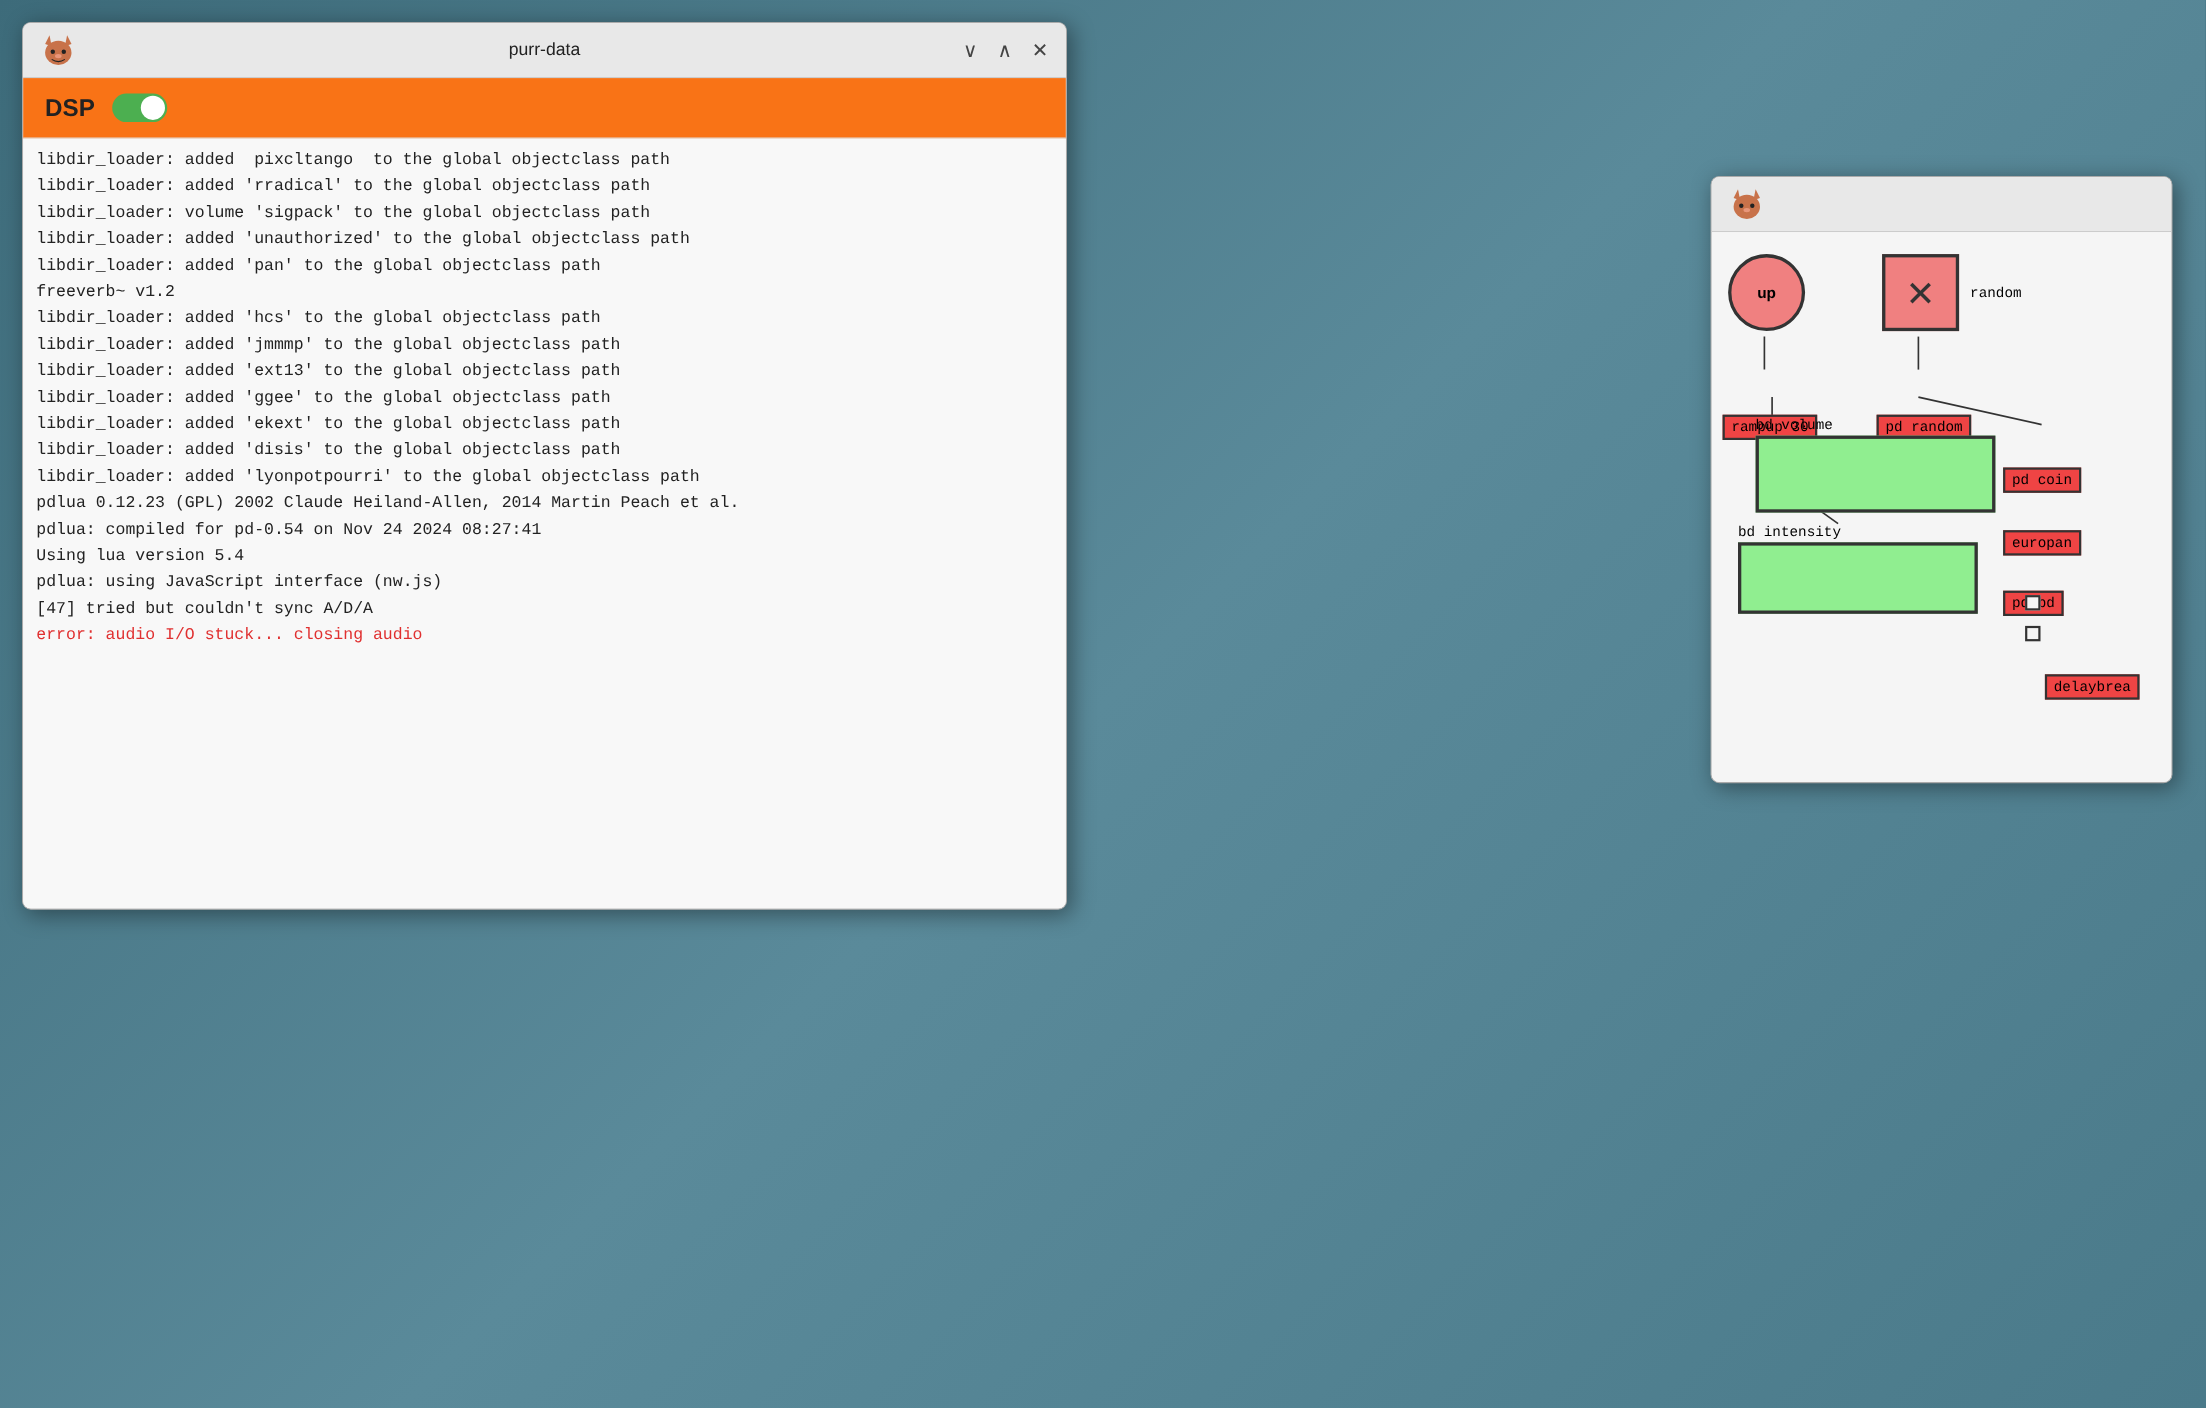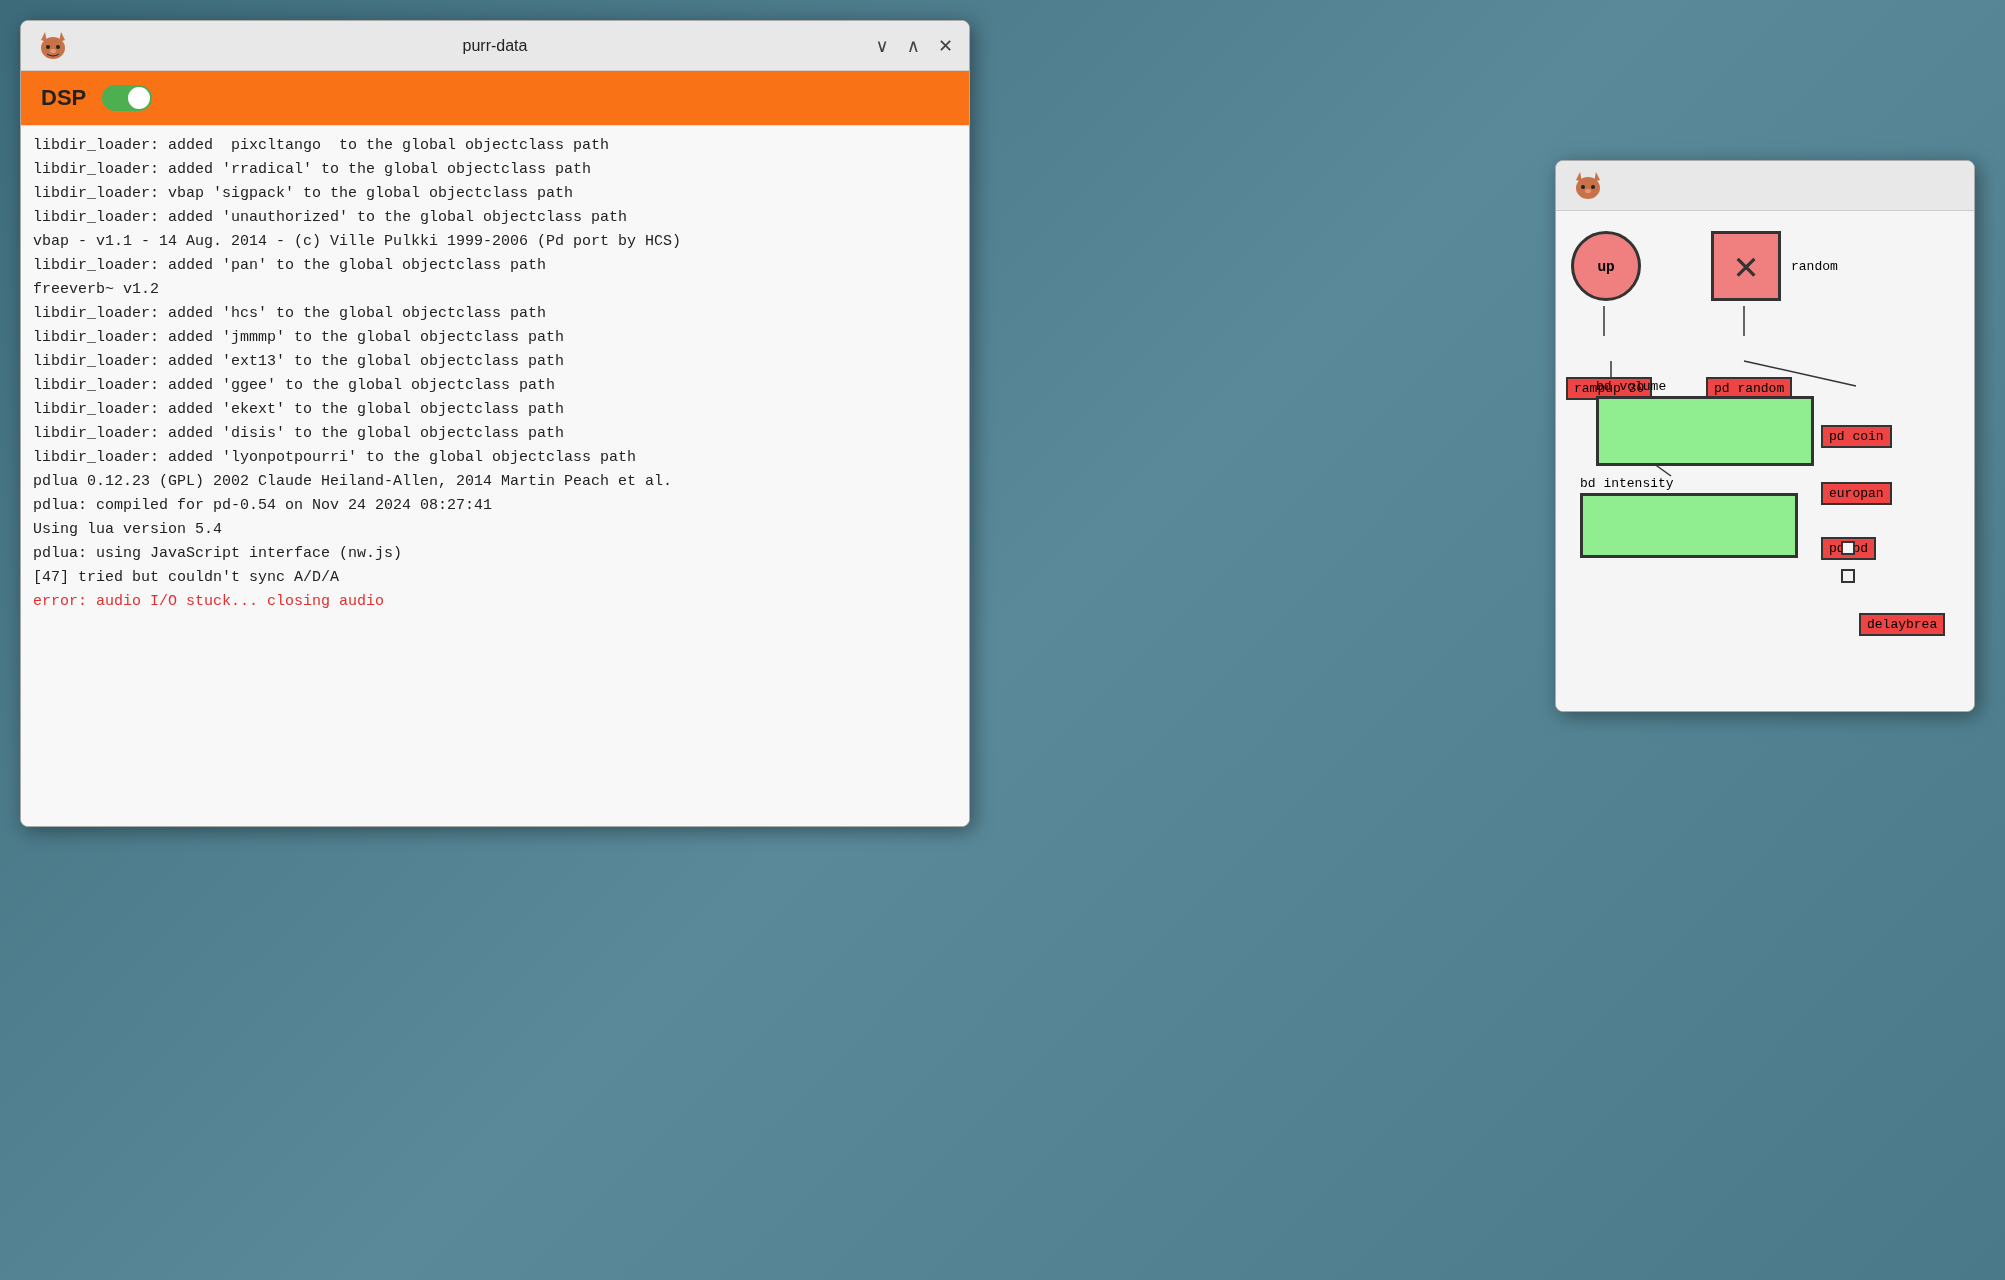--- a/index.html
+++ b/index.html
@@ -289,23 +289,22 @@
   </div>
 
   <div class="dsp-bar">
     <span class="dsp-label">DSP</span>
     <div class="toggle-switch"></div>
   </div>
 
   <div class="console-area" id="console-area">
   <div class="log-line">libdir_loader: added  pixcltango  to the global objectclass path</div>
       <div class="log-line">libdir_loader: added 'rradical' to the global objectclass path</div>
-      <div class="log-line">libdir_loader: vbap 'sigpack' to the global objectclass path</div>
+      <div class="log-line">libdir_loader: volume 'sigpack' to the global objectclass path</div>
       <div class="log-line">libdir_loader: added 'unauthorized' to the global objectclass path</div>
-      <div class="log-line">vbap - v1.1 - 14 Aug. 2014 - (c) Ville Pulkki 1999-2006 (Pd port by HCS)</div>
       <div class="log-line">libdir_loader: added 'pan' to the global objectclass path</div>
       <div class="log-line">freeverb~ v1.2</div>
       <div class="log-line">libdir_loader: added 'hcs' to the global objectclass path</div>
       <div class="log-line">libdir_loader: added 'jmmmp' to the global objectclass path</div>
       <div class="log-line">libdir_loader: added 'ext13' to the global objectclass path</div>
       <div class="log-line">libdir_loader: added 'ggee' to the global objectclass path</div>
       <div class="log-line">libdir_loader: added 'ekext' to the global objectclass path</div>
       <div class="log-line">libdir_loader: added 'disis' to the global objectclass path</div>
       <div class="log-line">libdir_loader: added 'lyonpotpourri' to the global objectclass path</div>
       <div class="log-line">pdlua 0.12.23 (GPL) 2002 Claude Heiland-Allen, 2014 Martin Peach et al.</div>

